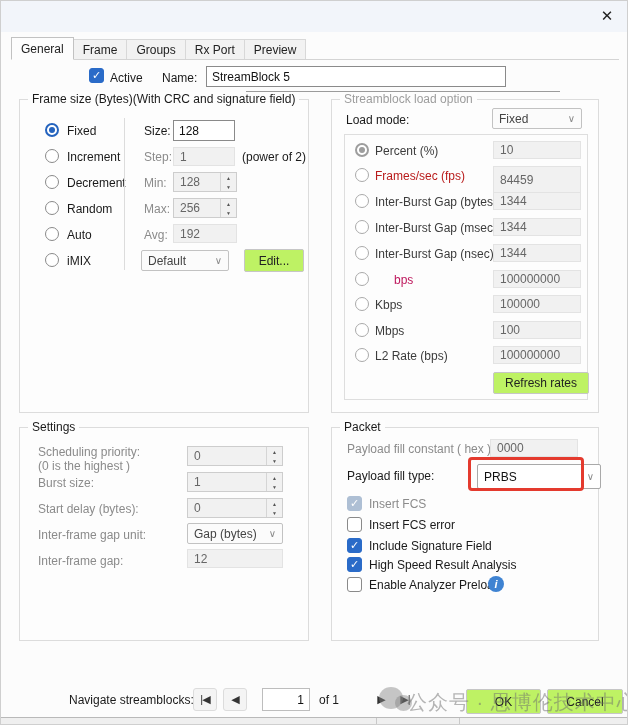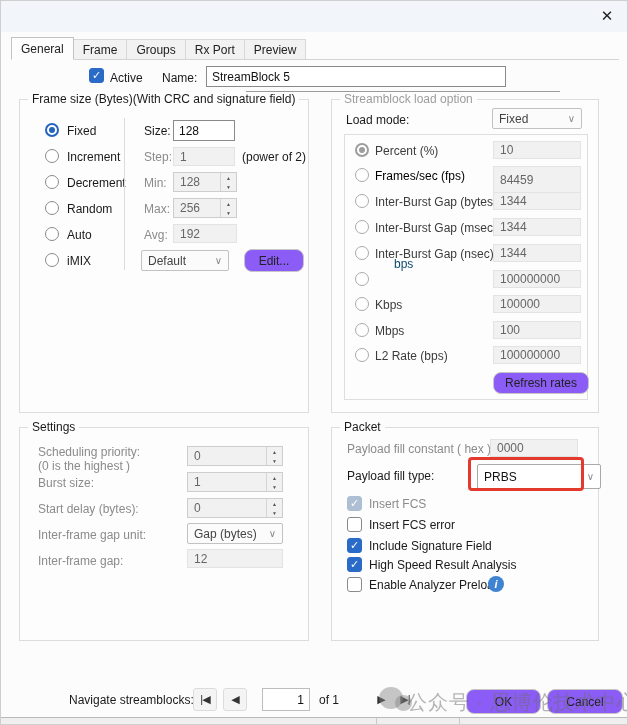--- a/index.html
+++ b/index.html
@@ -29,21 +29,21 @@
   .lbl.dim { color:#8b8b8b; }
   .fld { position:absolute; background:#f1f1f1; border:1px solid #e3e3e3; color:#666; padding:0 6px; display:flex; align-items:center; }
   .tin { position:absolute; background:#fff; border:1px solid #8a8a8a; font:12px "Liberation Sans",sans-serif; padding:0 5px; color:#111; }
   .dd { position:absolute; background:#fbfbfb; border:1px solid #c2c2c2; color:#444; padding:0 6px; display:flex; align-items:center; justify-content:space-between; border-radius:2px; }
   .dd .chev { color:#8a8a8a; font-size:10px; margin-left:4px; }
   .dd.ena { background:#fff; border:1px solid #a9a9a9; color:#111; }
   .spin { position:absolute; background:#f1f1f1; border:1px solid #cdcdcd; color:#666; display:flex; }
   .spin .val { flex:1; padding:0 6px; display:flex; align-items:center; }
   .spin .arr { width:16px; border-left:1px solid #d5d5d5; display:flex; flex-direction:column; }
   .spin .arr span { flex:1; display:flex; align-items:center; justify-content:center; font-size:5px; color:#555; }
-  .btn { position:absolute; background:#8b5cf6; border:1px solid #c6c6c6; border-radius:8px; color:#222; display:flex; align-items:center; justify-content:center; cursor:pointer; }
+  .btn { position:absolute; background:#bef264; border:1px solid #c6c6c6; border-radius:2px; color:#222; display:flex; align-items:center; justify-content:center; cursor:pointer; }
 
   .rd { position:absolute; width:14px; height:14px; border-radius:50%; background:#fff; border:1px solid #8a8a8a; }
   .rd.sel { border:2px solid #2463be; }
   .rd.sel::after { content:""; position:absolute; left:2px; top:2px; width:6px; height:6px; border-radius:50%; background:#2463be; }
   .rd.dis { border:1px solid #aaa; }
   .rd.dis.sel { border:2px solid #9d9d9d; }
   .rd.dis.sel::after { background:#9d9d9d; }
 
   .cb { position:absolute; width:15px; height:15px; border-radius:3px; background:#fff; border:1px solid #8a8a8a; }
   .cb.on { background:#2a6bc8; border:1px solid #2a6bc8; }
@@ -152,37 +152,37 @@
       <span class="chev">∨</span>
     </div>
 
     <div class="grp" style="left:12px; top:34px; width:244px; height:266px; border-color:#dedede;">
 
       <div class="rd dis sel" style="left:10px; top:8px;"></div>
       <div class="lbl" style="left:30px; top:9px; color:#3c3c3c;">Percent (%)</div>
       <div class="fld" style="left:148px; top:6px; width:88px; height:18px;">10</div>
 
       <div class="rd dis" style="left:10px; top:33px;"></div>
-      <div class="lbl" style="left:30px; top:34px; color:#000000;">Frames/sec (fps)</div>
+      <div class="lbl" style="left:30px; top:34px; color:#b91c1c;">Frames/sec (fps)</div>
       <div class="fld" style="left:148px; top:31px; width:88px; height:28px;">84459</div>
 
       <div class="rd dis" style="left:10px; top:59px;"></div>
       <div class="lbl" style="left:30px; top:60px; color:#3c3c3c;">Inter-Burst Gap (bytes)</div>
       <div class="fld" style="left:148px; top:57px; width:88px; height:18px;">1344</div>
 
       <div class="rd dis" style="left:10px; top:85px;"></div>
       <div class="lbl" style="left:30px; top:86px; color:#3c3c3c;">Inter-Burst Gap (msec)</div>
       <div class="fld" style="left:148px; top:83px; width:88px; height:18px;">1344</div>
 
       <div class="rd dis" style="left:10px; top:111px;"></div>
       <div class="lbl" style="left:30px; top:112px; color:#3c3c3c;">Inter-Burst Gap (nsec)</div>
       <div class="fld" style="left:148px; top:109px; width:88px; height:18px;">1344</div>
 
       <div class="rd dis" style="left:10px; top:137px;"></div>
-      <div class="lbl" style="left:30px; top:122px; color:#0c4a6e;padding-left:19px;">bps</div>
+      <div class="lbl" style="left:30px; top:138px; color:#be185d;padding-left:19px;">bps</div>
       <div class="fld" style="left:148px; top:135px; width:88px; height:18px;">100000000</div>
 
       <div class="rd dis" style="left:10px; top:162px;"></div>
       <div class="lbl" style="left:30px; top:163px; color:#3c3c3c;">Kbps</div>
       <div class="fld" style="left:148px; top:160px; width:88px; height:18px;">100000</div>
 
       <div class="rd dis" style="left:10px; top:188px;"></div>
       <div class="lbl" style="left:30px; top:189px; color:#3c3c3c;">Mbps</div>
       <div class="fld" style="left:148px; top:186px; width:88px; height:18px;">100</div>
 

